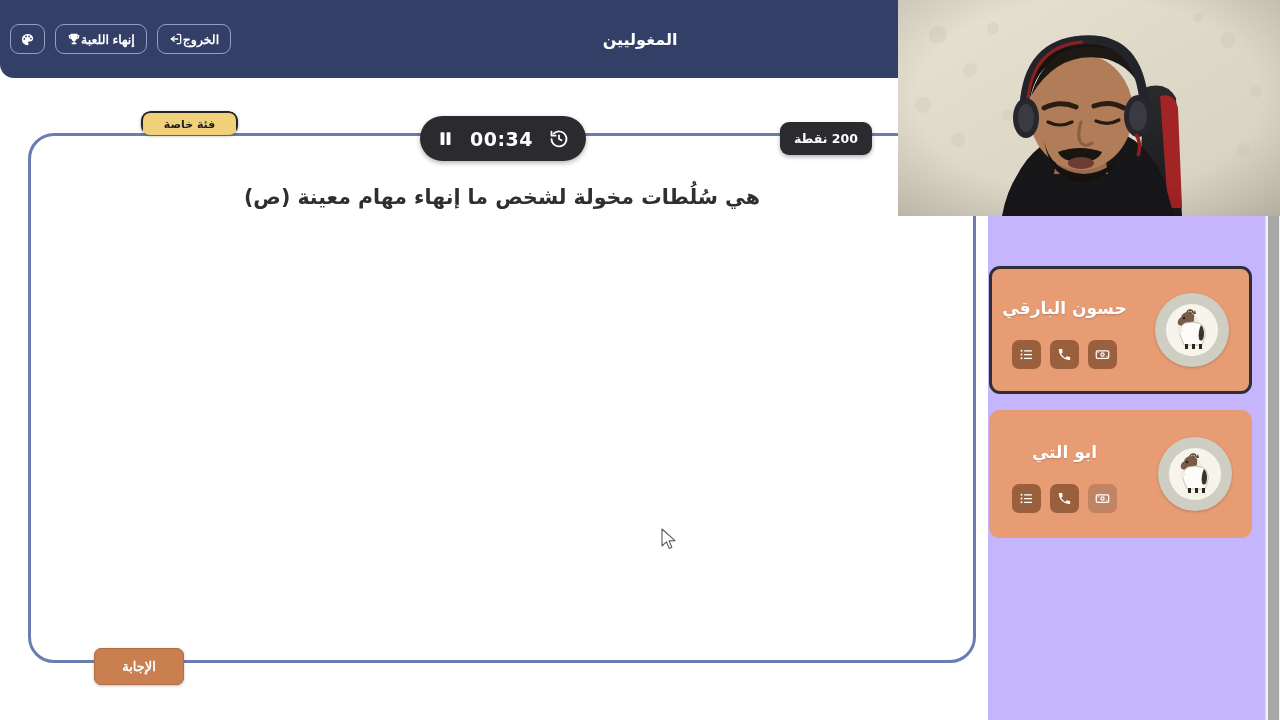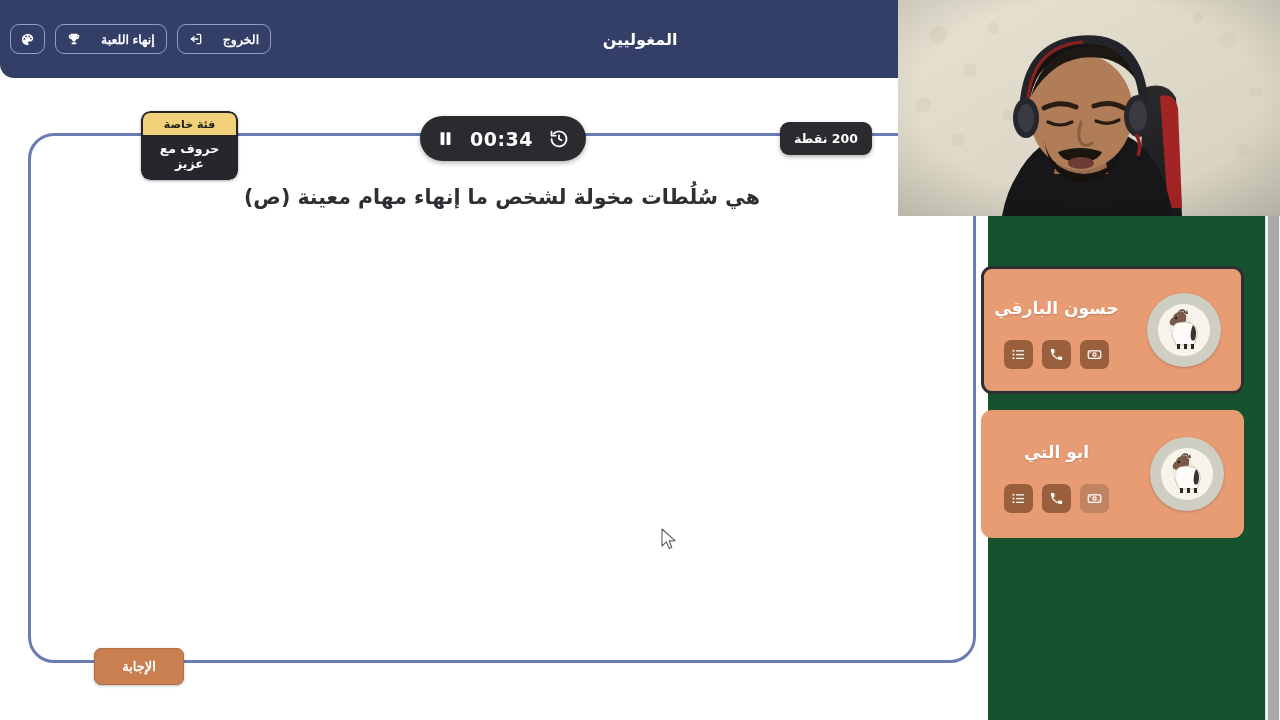--- a/index.html
+++ b/index.html
@@ -16,21 +16,21 @@
     position:absolute;left:0;top:0;width:1280px;height:78px;
     background:#343f68;
     border-bottom-left-radius:14px;border-bottom-right-radius:14px;
     box-sizing:border-box;
   }
   .hdr-left{
     position:absolute;left:10px;top:24px;display:flex;gap:10px;align-items:center;
     direction:rtl;
   }
   .hdr-btn{
-    display:flex;align-items:center;gap:20px;
+    display:flex;align-items:center;gap:0;
     height:30px;padding:0 11px;
     border:1.5px solid #93a0c6;border-radius:9px;
     color:#ffffff;font-size:12.5px;font-weight:700;
     background:transparent;cursor:pointer;
     box-sizing:border-box;white-space:nowrap;
     direction:rtl;
   }
   .hdr-btn.icon-only{padding:0 9px;}
   .hdr-btn svg{display:block;flex:0 0 auto;}
   .hdr-title{
@@ -98,22 +98,22 @@
     background:#c97f50;border:1.5px solid #b06f44;border-radius:7px;
     color:#ffffff;font-size:13px;font-weight:700;
     display:flex;align-items:center;justify-content:center;
     cursor:pointer;direction:rtl;
     box-shadow:0 1px 3px rgba(0,0,0,.25);
   }
 
   
   .sidebar{
     position:absolute;left:988px;top:216px;width:280px;height:504px;
-    background:#14532d;box-sizing:border-box;
-    padding:50px 24px 0 8px;
+    background:#c4b5fd;box-sizing:border-box;
+    padding:50px 16px 0 8px;
     direction:rtl;
   }
   .team-card{
     position:relative;width:263px;height:128px;margin:0 auto 16px auto;
     background:#e79c74;border-radius:11px;box-sizing:border-box;
     display:flex;flex-direction:row;align-items:center;
     padding:0 14px 0 0;
   }
   .team-card.active{border:3px solid #2e2e34;}
   .team-info{
@@ -199,21 +199,20 @@
 
     </div>
   </div>
 
   <div class="panel"></div>
 
   <div class="question">هي سُلُطات مخولة لشخص ما إنهاء مهام معينة (ص)</div>
 
   <div class="cat-badge">
     <div class="top">فئة خاصة</div>
-    <div class="bot">حروف مع عزيز</div>
   </div>
 
   <div class="timer">
     <span>
       <svg width="17" height="19" viewBox="0 0 24 24" fill="#ffffff">
         <rect x="5" y="3" width="5.5" height="18" rx="1"></rect>
         <rect x="13.5" y="3" width="5.5" height="18" rx="1"></rect>
       </svg>
     </span>
     <span class="timer-text">00:34</span>

